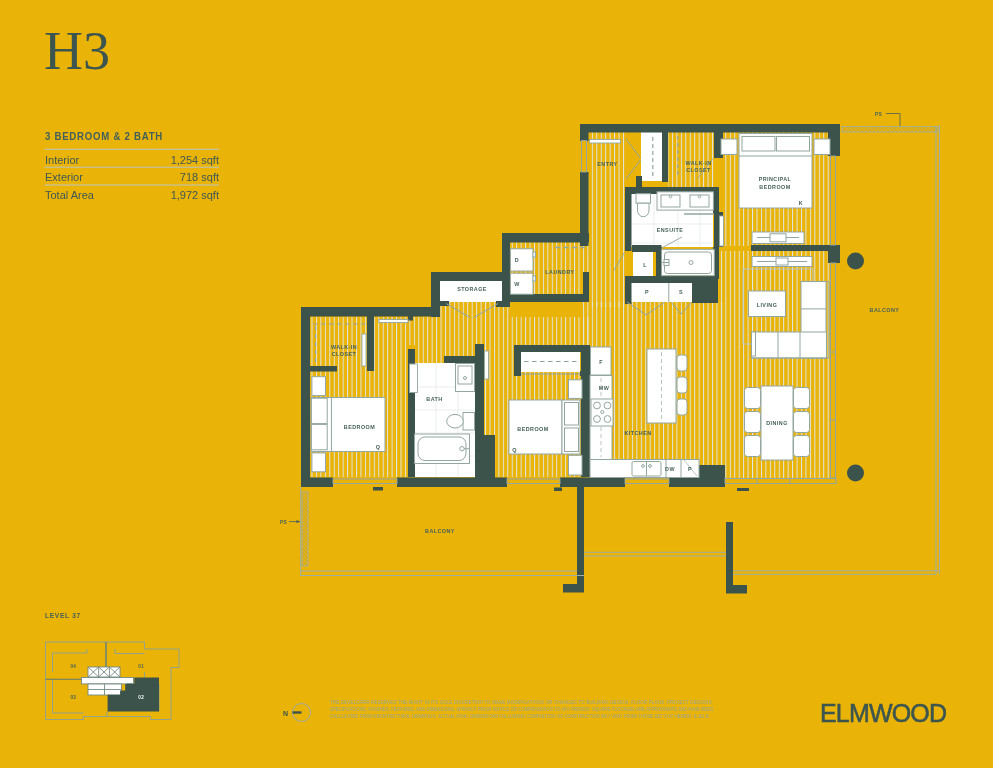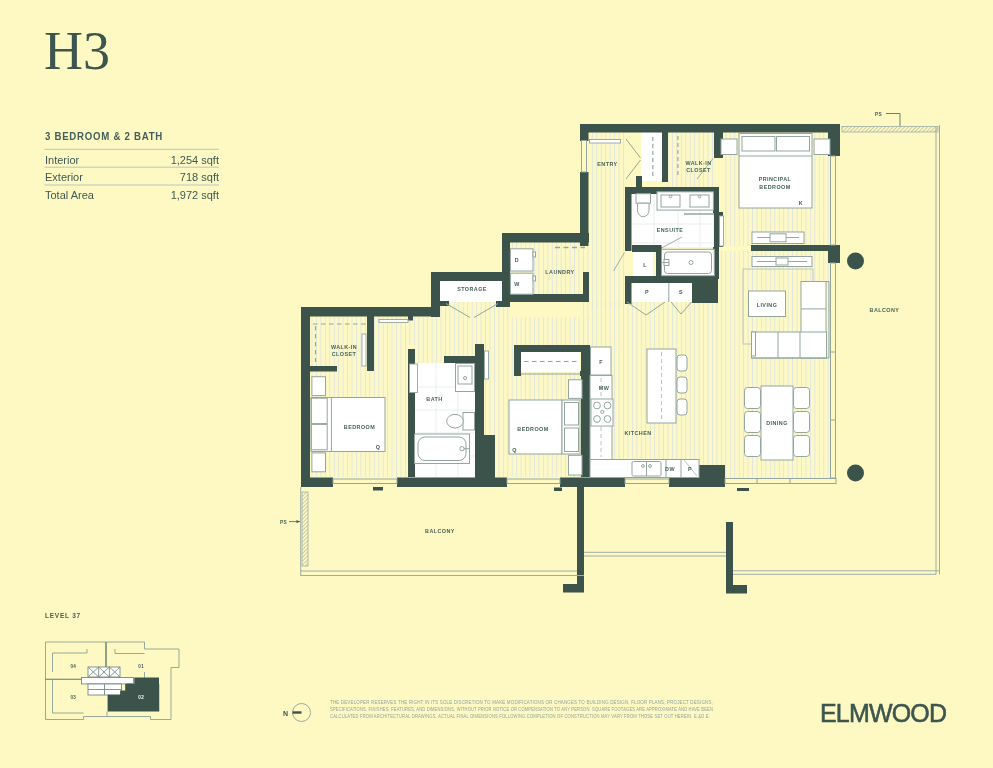--- a/index.html
+++ b/index.html
@@ -1,16 +1,16 @@
 <!DOCTYPE html>
 <html><head>
 <meta charset="utf-8">
 <style>
 html,body{margin:0;padding:0;background:#fff;}
-.page{position:relative;width:993px;height:768px;background:#fef9c3;overflow:hidden;font-family:"Liberation Sans",sans-serif;}
+.page{position:relative;width:993px;height:768px;background:#eab308;overflow:hidden;font-family:"Liberation Sans",sans-serif;}
 svg{position:absolute;left:0;top:0;}
 </style>
 </head>
 <body>
 <div class="page">
 <svg width="993" height="768" viewBox="0 0 993 768">
 <defs>
 <pattern id="vh" width="4.45" height="8" patternUnits="userSpaceOnUse">
 <line x1="0.5" y1="0" x2="0.5" y2="8" stroke="#e0e6e1" stroke-width="1"></line>
 </pattern>

